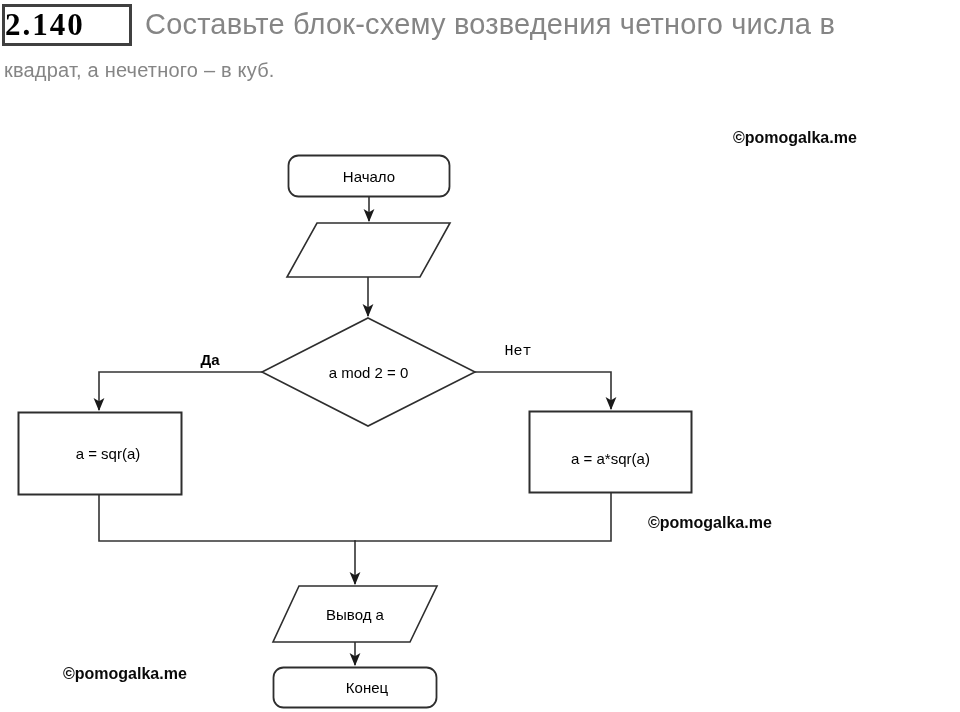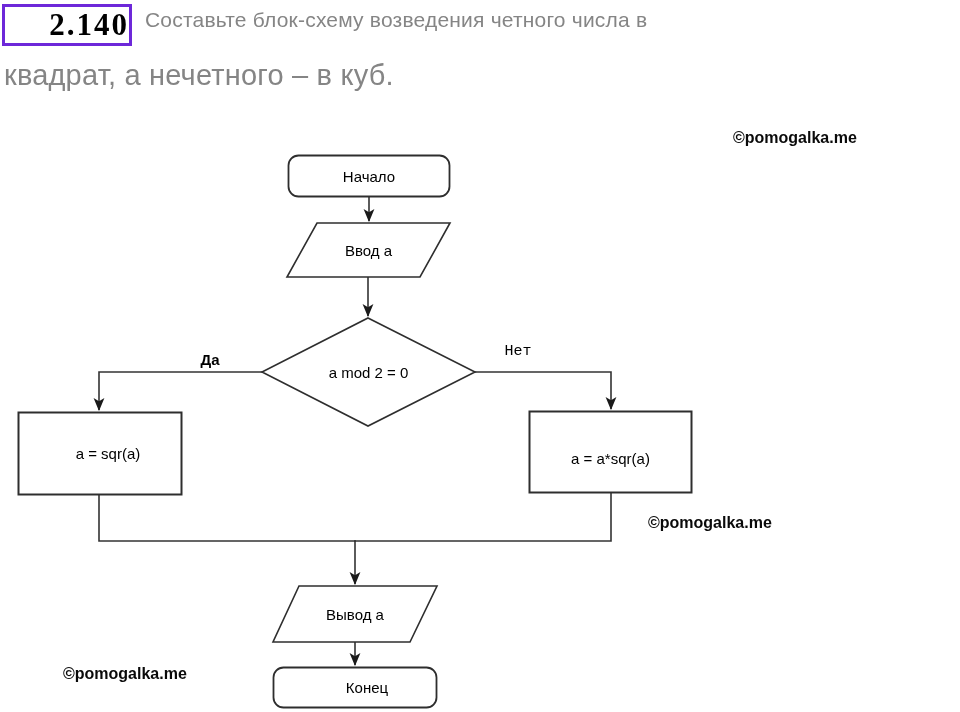--- a/index.html
+++ b/index.html
@@ -9,41 +9,41 @@
     height: 712px;
     background: #ffffff;
     font-family: "Liberation Sans", sans-serif;
     overflow: hidden;
   }
   
   .exercise-number {
     position: absolute;
     left: 2px; top: 4px;
     width: 124px; height: 36px;
-    border: 3px solid #6d28d9;
-    display: flex; align-items: center; justify-content: flex-end;
+    border: 3px solid #404040;
+    display: flex; align-items: center; justify-content: flex-start;
     font-family: "Liberation Serif", serif;
     font-weight: bold;
     font-size: 31px;
     letter-spacing: 2px;
     color: #000000;
     background: #ffffff;
   }
   .title-line1 {
     position: absolute;
     left: 145px; top: 8px;
-    font-size: 21px;
+    font-size: 29px;
     color: #858585;
     white-space: nowrap;
     letter-spacing: 0.2px;
   }
   .title-line2 {
     position: absolute;
     left: 4px; top: 59px;
-    font-size: 29px;
+    font-size: 20px;
     color: #858585;
     white-space: nowrap;
     letter-spacing: 0.2px;
   }
   
   .watermark {
     position: absolute;
     font-size: 16px;
     font-weight: bold;
     color: #0a0a0a;
@@ -106,21 +106,20 @@
     <rect x="288.5" y="155.5" width="161" height="41" rx="10" fill="#ffffff" stroke="#2e2e2e" stroke-width="1.8"></rect>
     <polygon points="317,223 450,223 420,277 287,277" fill="#ffffff" stroke="#2e2e2e" stroke-width="1.6"></polygon>
     <polygon points="368,318 475,372 368,426 262,372" fill="#ffffff" stroke="#2e2e2e" stroke-width="1.6"></polygon>
     <rect x="18.5" y="412.5" width="163" height="82" fill="#ffffff" stroke="#2e2e2e" stroke-width="2"></rect>
     <rect x="529.5" y="411.5" width="162" height="81" fill="#ffffff" stroke="#2e2e2e" stroke-width="2"></rect>
     <polygon points="299,586 437,586 410,642 273,642" fill="#ffffff" stroke="#2e2e2e" stroke-width="1.6"></polygon>
     <rect x="273.5" y="667.5" width="163" height="40" rx="10" fill="#ffffff" stroke="#2e2e2e" stroke-width="1.8"></rect>
   </svg>
 
   <div class="fc-label lbl-start">Начало</div>
-  <div class="fc-label lbl-input">Ввод a</div>
   <div class="fc-label lbl-decision">a mod 2 = 0</div>
   <div class="fc-label lbl-yes">Да</div>
   <div class="fc-label lbl-no">Нет</div>
   <div class="fc-label lbl-even">a = sqr(a)</div>
   <div class="fc-label lbl-odd">a = a*sqr(a)</div>
   <div class="fc-label lbl-output">Вывод a</div>
   <div class="fc-label lbl-end">Конец</div>
 
 </div>
 

